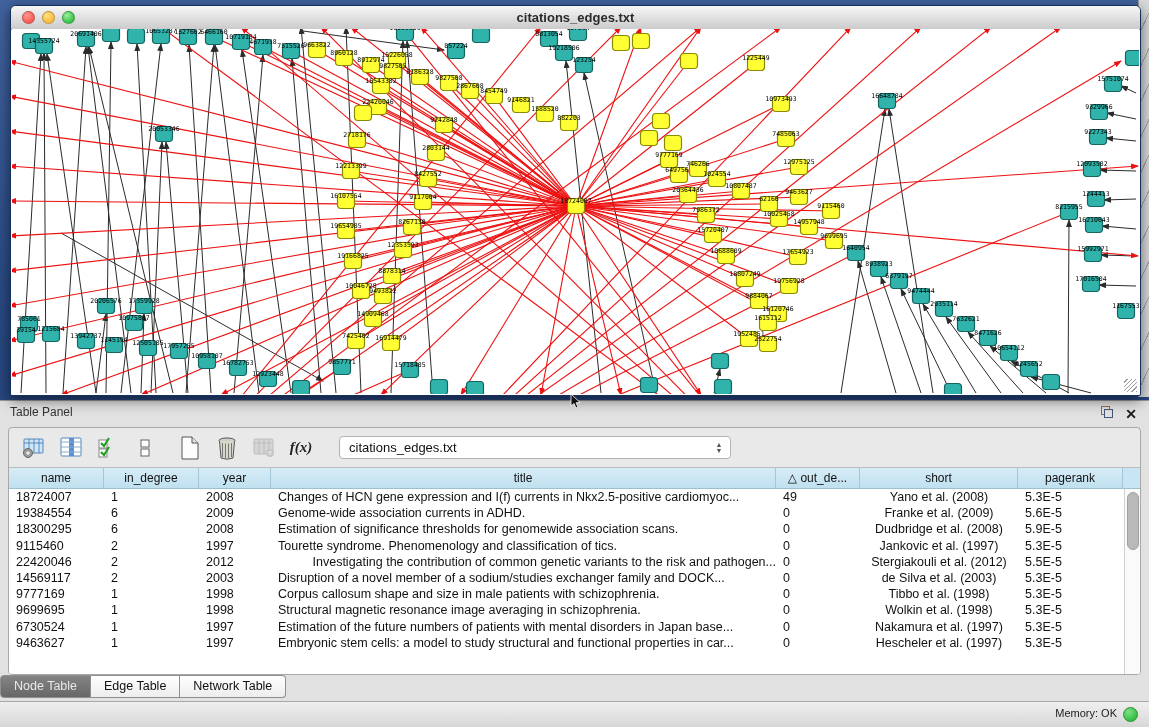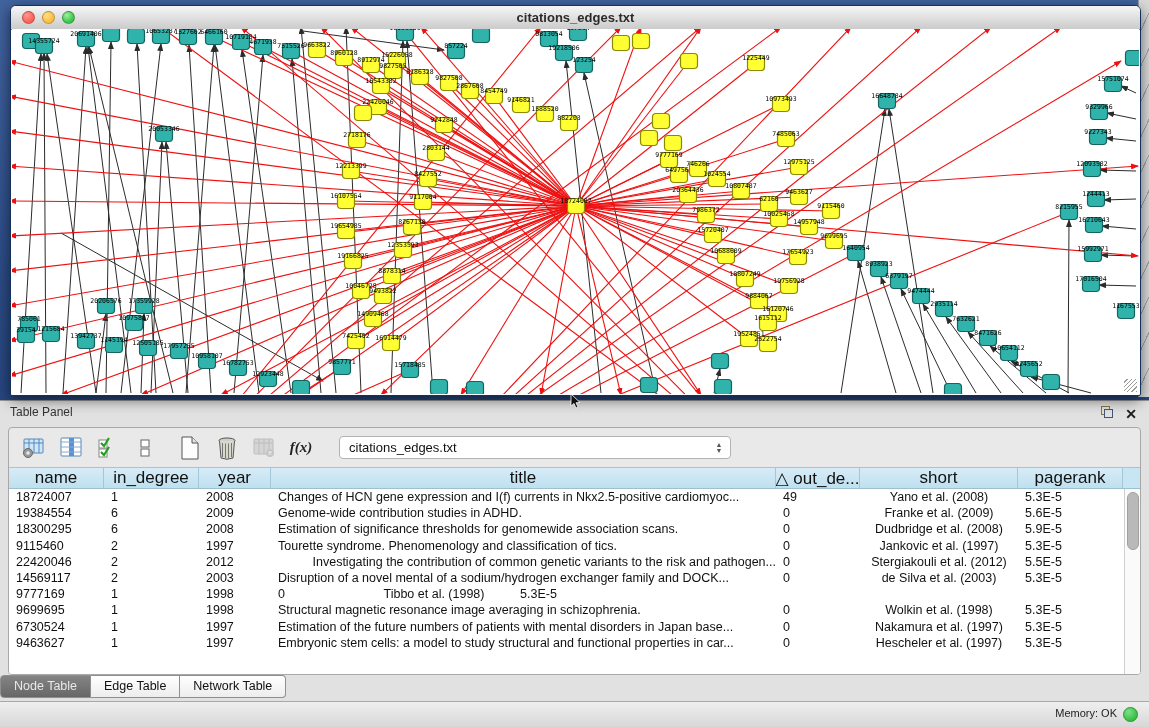--- a/index.html
+++ b/index.html
@@ -39,21 +39,21 @@
   .toolbar{position:relative;height:39px;display:flex;align-items:center;padding-left:12px;gap:11px;}
   .tbtn{width:26px;height:26px;display:flex;align-items:center;justify-content:center;}
   .fx{font-family:"Liberation Serif",serif;font-style:italic;font-size:15px;color:#222;font-weight:bold;}
   .combo{margin-left:14px;width:392px;height:23px;background:#fff;border:1px solid #b3b3b3;border-radius:4px;
        font-size:13px;color:#111;display:flex;align-items:center;padding-left:9px;position:relative;box-sizing:border-box;}
   .combo .stepper{position:absolute;right:5px;top:1px;width:12px;height:20px;display:flex;flex-direction:column;
        align-items:center;justify-content:center;color:#555;font-size:7px;line-height:6px;}
   
   .tblwrap{position:absolute;left:0;right:0;top:39px;bottom:0;background:#fff;border-top:1px solid #bdbdbd;}
   .thead{display:flex;height:21px;background:#c7e5f3;border-bottom:1px solid #9dbfd0;box-sizing:border-box;}
-  .th{box-sizing:border-box;border-right:1px solid #a3c6d8;font-size:17px;color:#111;
+  .th{box-sizing:border-box;border-right:1px solid #a3c6d8;font-size:12px;color:#111;
       display:flex;align-items:center;justify-content:center;overflow:hidden;white-space:nowrap;background:linear-gradient(180deg,#d7ecf7,#bfe0ef);}
   .tr{display:flex;height:16.2px;}
   .td{box-sizing:border-box;font-size:12.5px;color:#111;overflow:hidden;white-space:nowrap;
       padding:0 0 0 7px;line-height:16px;}
   .td.center{text-align:center;padding:0;}
   .vscroll{position:absolute;right:0;top:21px;bottom:0;width:15px;background:#fafafa;border-left:1px solid #d0d0d0;}
   .vthumb{position:absolute;left:2px;top:3px;width:10px;height:56px;border-radius:6px;background:#b9b9b9;border:1px solid #a0a0a0;}
   
   .tabs{position:absolute;left:0;right:0;top:274px;display:flex;}
   .tab{height:21px;line-height:21px;padding:0 13px;font-size:12.5px;color:#111;
@@ -581,21 +581,21 @@
               <div class="td" style="width: 72px;">2008</div>
               <div class="td" style="width: 505px;">Changes of HCN gene expression and I(f) currents in Nkx2.5-positive cardiomyoc...</div>
               <div class="td" style="width: 84px;">49</div>
               <div class="td center" style="width: 158px;">Yano et al. (2008)</div>
               <div class="td" style="width: 105px;">5.3E-5</div>
             </div>
             <div class="tr">
               <div class="td" style="width: 95px;">19384554</div>
               <div class="td" style="width: 95px;">6</div>
               <div class="td" style="width: 72px;">2009</div>
-              <div class="td" style="width: 505px;">Genome-wide contribution studies in ADHD.</div>
+              <div class="td" style="width: 505px;">Genome-wide association currents in ADHD.</div>
               <div class="td" style="width: 84px;">0</div>
               <div class="td center" style="width: 158px;">Franke et al. (2009)</div>
               <div class="td" style="width: 105px;">5.6E-5</div>
             </div>
             <div class="tr">
               <div class="td" style="width: 95px;">18300295</div>
               <div class="td" style="width: 95px;">6</div>
               <div class="td" style="width: 72px;">2008</div>
               <div class="td" style="width: 505px;">Estimation of significance thresholds for genomewide association scans.</div>
               <div class="td" style="width: 84px;">0</div>
@@ -617,29 +617,30 @@
               <div class="td" style="width: 72px;">2012</div>
               <div class="td" style="width: 505px; text-align: right;">Investigating the contribution of common genetic variants to the risk and pathogen...</div>
               <div class="td" style="width: 84px;">0</div>
               <div class="td center" style="width: 158px;">Stergiakouli et al. (2012)</div>
               <div class="td" style="width: 105px;">5.5E-5</div>
             </div>
             <div class="tr">
               <div class="td" style="width: 95px;">14569117</div>
               <div class="td" style="width: 95px;">2</div>
               <div class="td" style="width: 72px;">2003</div>
-              <div class="td" style="width: 505px;">Disruption of a novel mental of a sodium/hydrogen exchanger family and DOCK...</div>
+              <div class="td" style="width: 505px;">Disruption of a novel member of a sodium/studies exchanger family and DOCK...</div>
               <div class="td" style="width: 84px;">0</div>
               <div class="td center" style="width: 158px;">de Silva et al. (2003)</div>
               <div class="td" style="width: 105px;">5.3E-5</div>
             </div>
             <div class="tr">
               <div class="td" style="width: 95px;">9777169</div>
               <div class="td" style="width: 95px;">1</div>
               <div class="td" style="width: 72px;">1998</div>
+              <div class="td" style="width: 505px;">Corpus callosum shape and size in male patients with schizophrenia.</div>
               <div class="td" style="width: 84px;">0</div>
               <div class="td center" style="width: 158px;">Tibbo et al. (1998)</div>
               <div class="td" style="width: 105px;">5.3E-5</div>
             </div>
             <div class="tr">
               <div class="td" style="width: 95px;">9699695</div>
               <div class="td" style="width: 95px;">1</div>
               <div class="td" style="width: 72px;">1998</div>
               <div class="td" style="width: 505px;">Structural magnetic resonance image averaging in schizophrenia.</div>
               <div class="td" style="width: 84px;">0</div>

